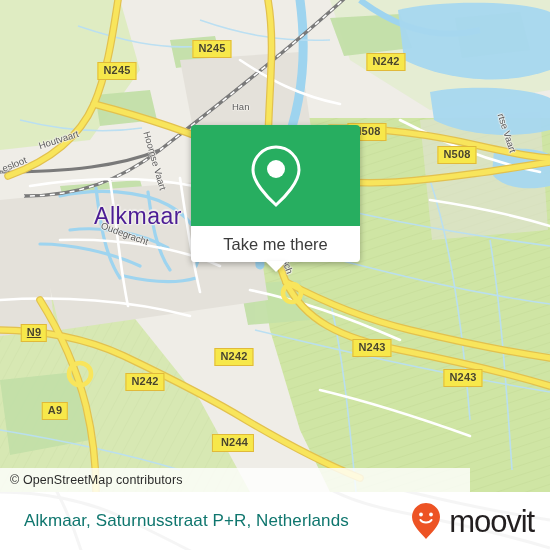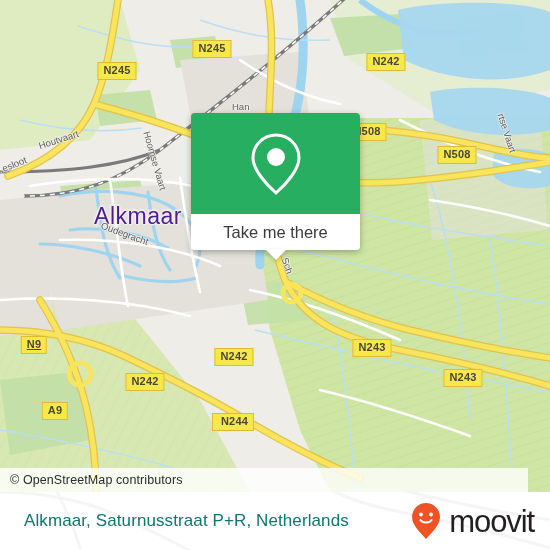--- a/index.html
+++ b/index.html
@@ -54,31 +54,31 @@
     font-size:9.5px;
     color:#5d5d5d;
     white-space:nowrap;
     text-shadow:
       1px 0 1px #f4f2ee, -1px 0 1px #f4f2ee,
       0 1px 1px #f4f2ee, 0 -1px 1px #f4f2ee;
   }
 
   
   .attrib {
-    position:absolute; left:0; bottom:0; width:528px; height:24px;
+    position:absolute; left:0; bottom:0; width:470px; height:24px;
     background:rgba(255,255,255,.80);
     display:flex; align-items:center;
     padding-left:10px;
     font-size:12.5px; color:#2b2b2b;
     letter-spacing:.1px;
   }
 
   
   .card {
-    position:absolute; left:191px; top:113px; width:169px;
+    position:absolute; left:191px; top:125px; width:169px;
     border-radius:4px;
     box-shadow:0 2px 6px rgba(0,0,0,.30);
     overflow:visible;
     z-index:20;
   }
   .card-top {
     height:101px; background:#27ae60;
     border-radius:4px 4px 0 0;
     display:flex; align-items:center; justify-content:center;
   }
@@ -258,25 +258,25 @@
     <div class="street-label" style="left:-6px; top:160px; transform:rotate(-22deg);">...esloot</div>
     <div class="street-label" style="left:290px; top:256px; transform:rotate(70deg); transform-origin:0 0;">Sch</div>
     <div class="street-label" style="left:232px; top:101px;">Han</div>
     <div class="street-label" style="left:506px; top:112px; transform:rotate(72deg); transform-origin:0 0;">rtse Vaart</div>
 
     <div class="shield" style="left:212px; top:49px;">N245</div>
     <div class="shield" style="left:117px; top:71px;">N245</div>
     <div class="shield" style="left:386px; top:62px;">N242</div>
     <div class="shield" style="left:367px; top:132px;">N508</div>
     <div class="shield" style="left:457px; top:155px;">N508</div>
-    <div class="shield" style="left:34px;  top:345px;text-decoration:underline;">N9</div>
+    <div class="shield" style="left:34px;  top:333px;text-decoration:underline;">N9</div>
     <div class="shield" style="left:145px; top:382px;">N242</div>
     <div class="shield" style="left:234px; top:357px;">N242</div>
     <div class="shield" style="left:55px;  top:411px;">A9</div>
-    <div class="shield" style="left:233px; top:422px;padding-left:8px;">N244</div>
+    <div class="shield" style="left:233px; top:443px;padding-left:8px;">N244</div>
     <div class="shield" style="left:372px; top:348px;">N243</div>
     <div class="shield" style="left:463px; top:378px;">N243</div>
 
     <div class="attrib">
       <span>© OpenStreetMap contributors</span>
     </div>
   </div>
 
   <div class="card">
     <div class="card-top">

